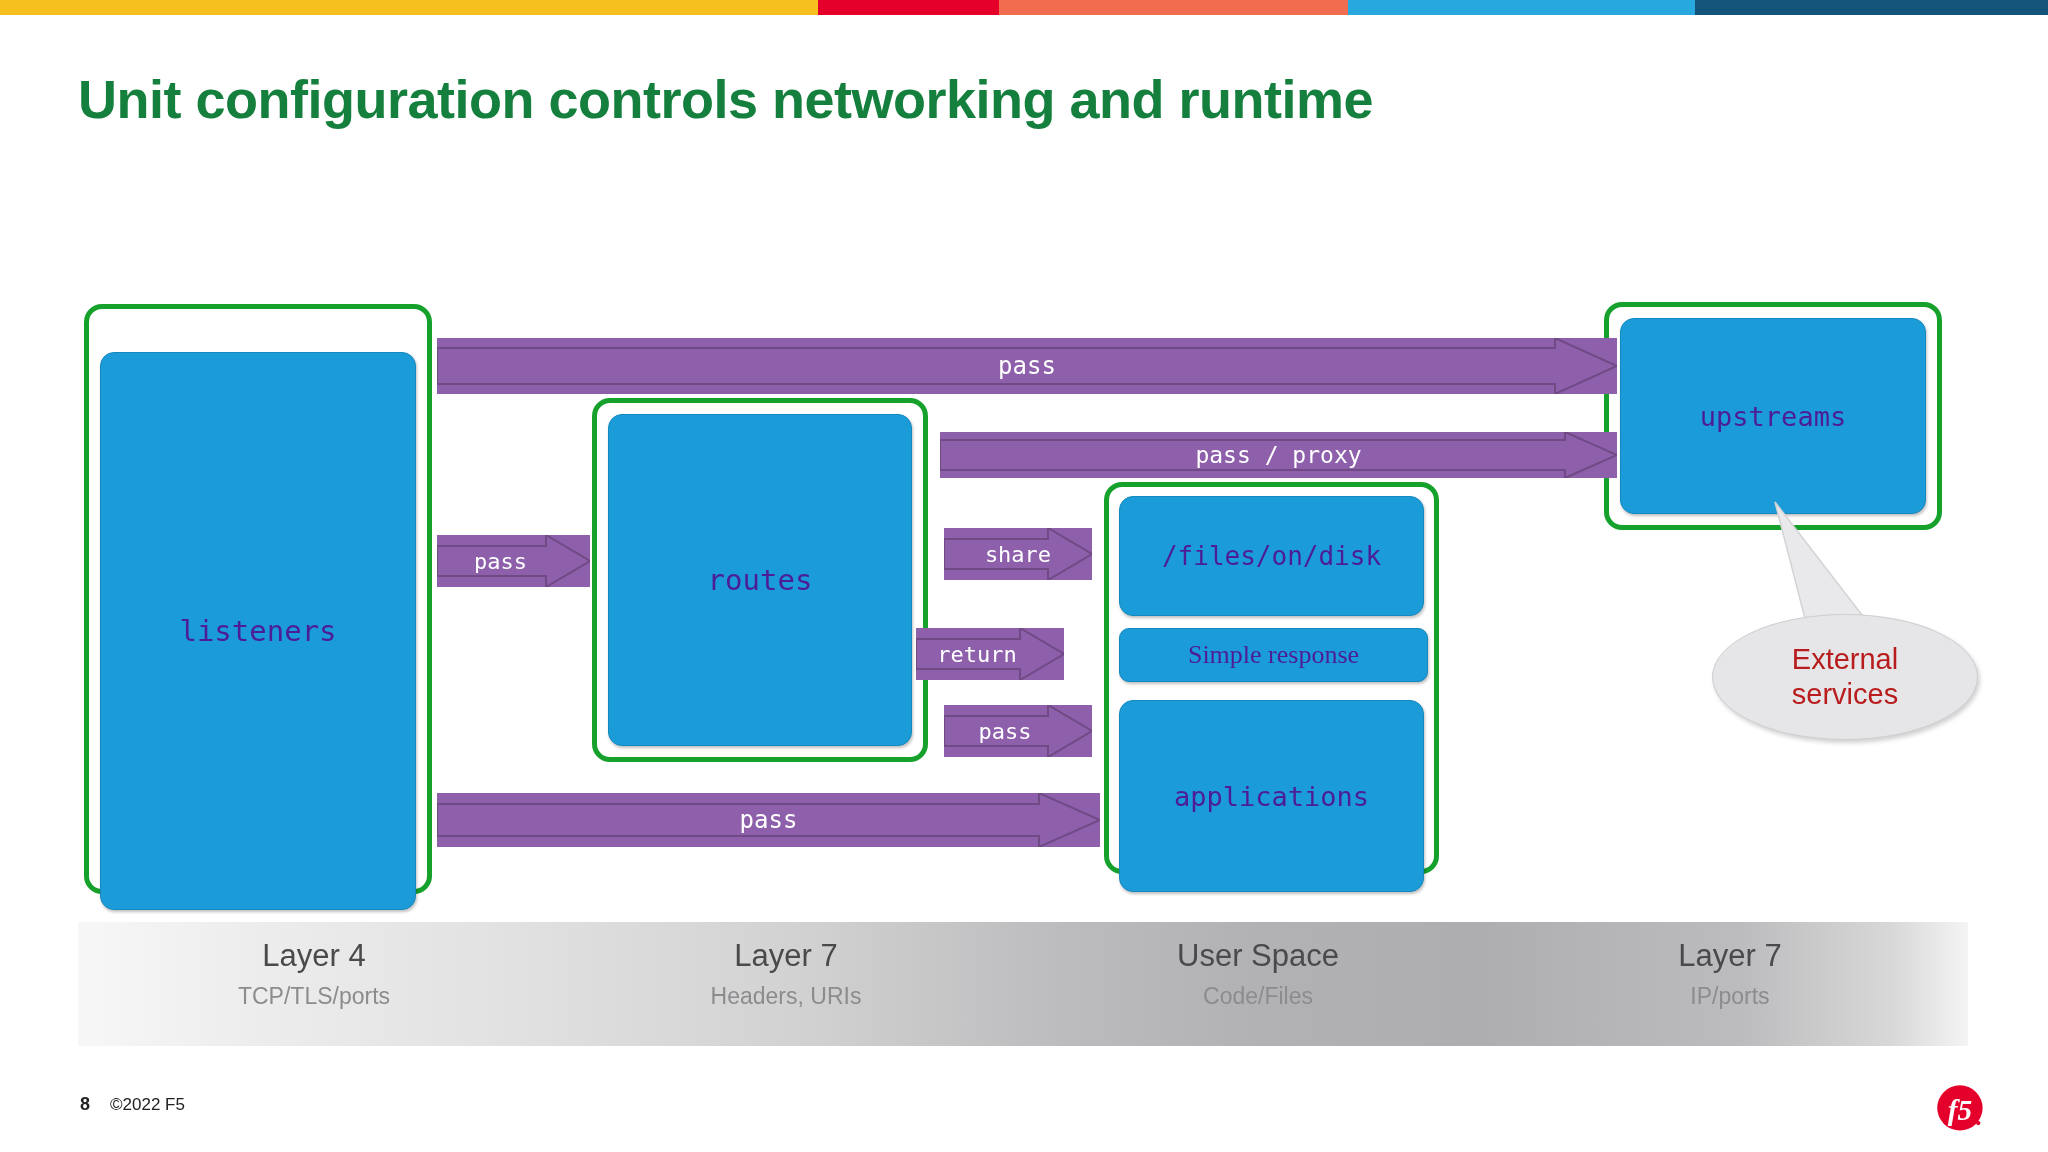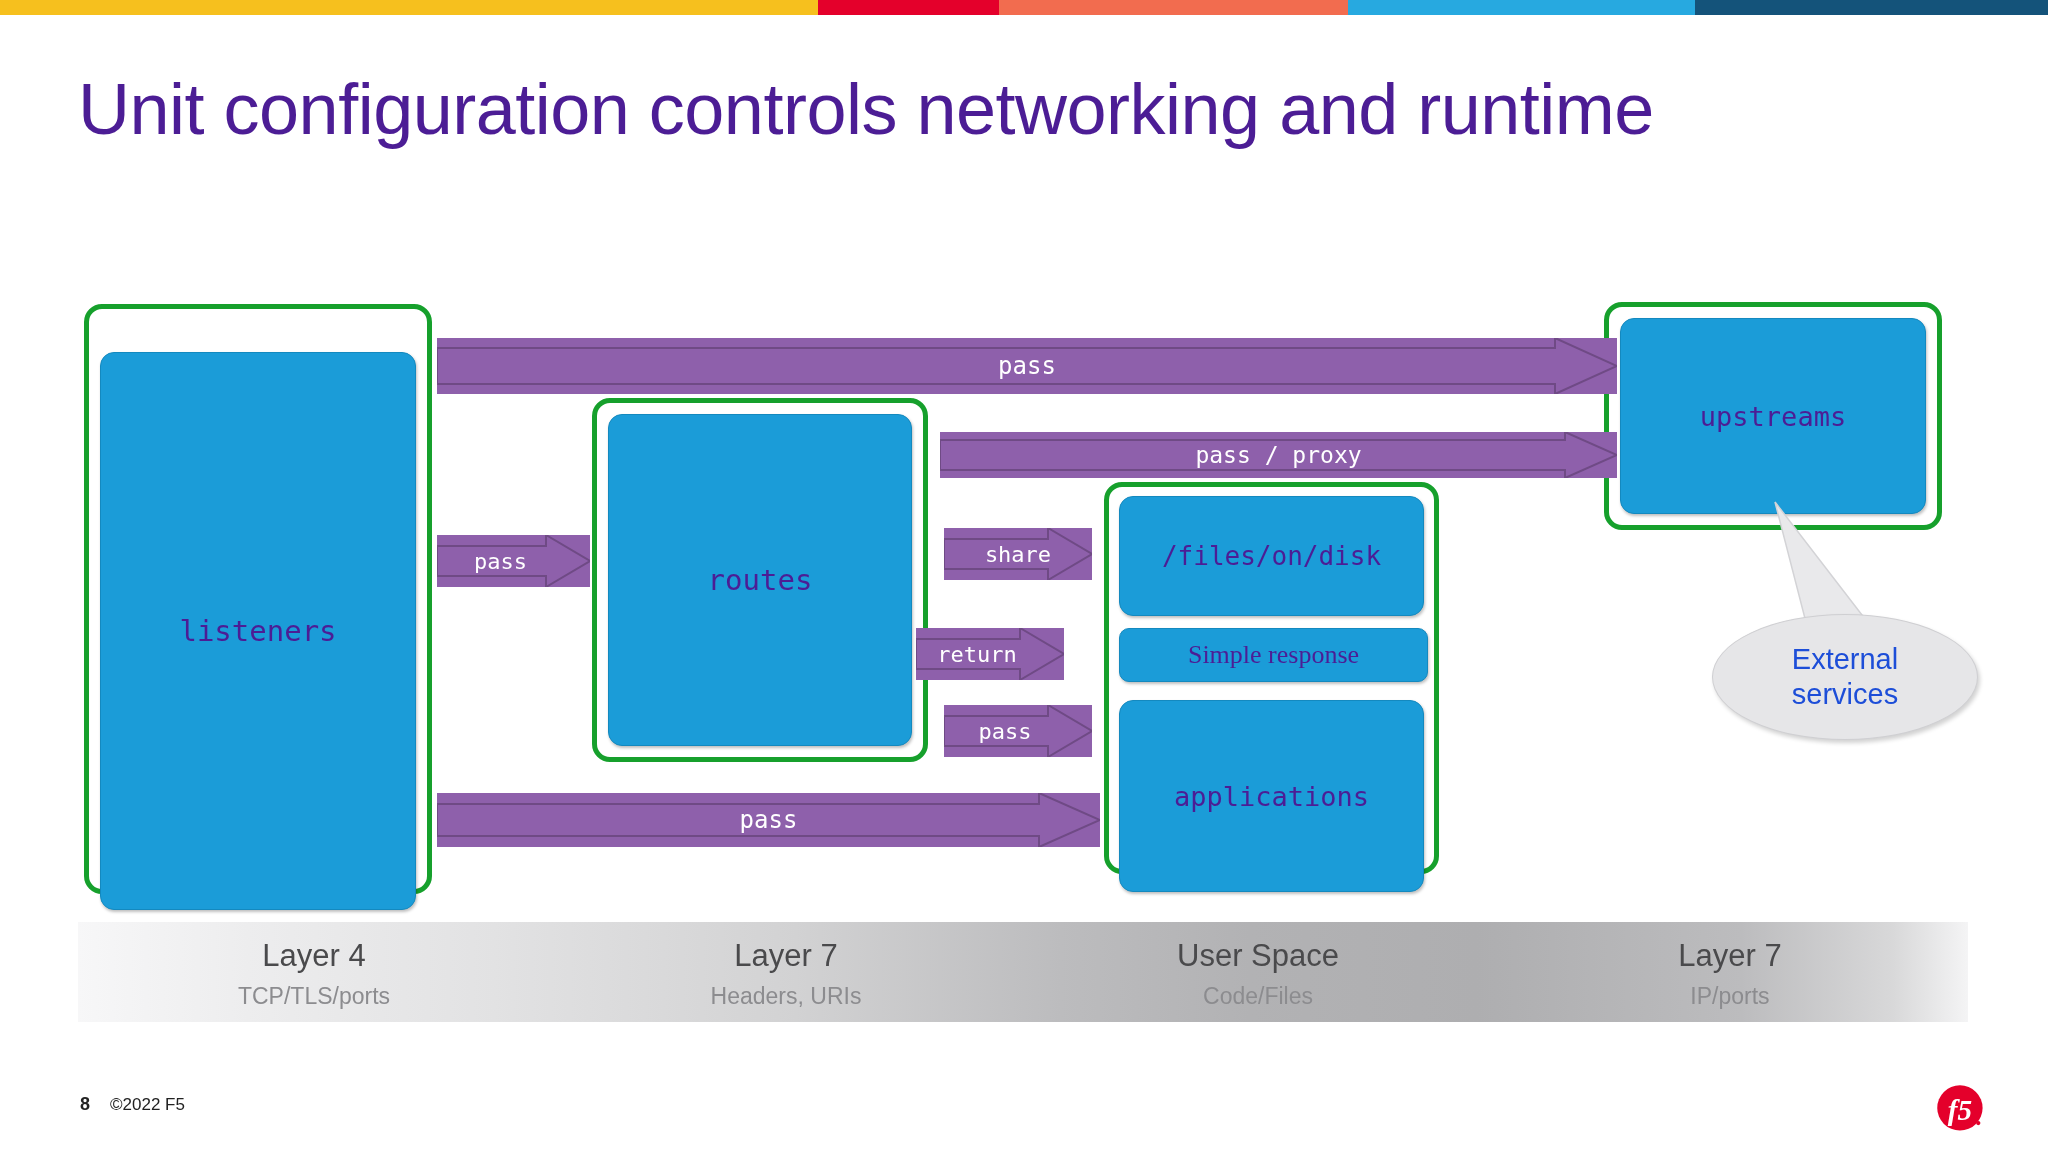--- a/index.html
+++ b/index.html
@@ -28,23 +28,23 @@
     height: 15px;
     display: flex;
   }
   .topbar .seg { height: 100%; }
 
   
   .title {
     position: absolute;
     left: 78px;
     top: 68px;
-    font-size: 72px;
-    font-weight: normal;
-    color: #4c1d95;
+    font-size: 54px;
+    font-weight: bold;
+    color: #15803d;
     letter-spacing: -0.5px;
     white-space: nowrap;
   }
 
   
   .group {
     position: absolute;
     border: 5px solid #16A02C;
     border-radius: 18px;
     background: #ffffff;
@@ -86,32 +86,32 @@
   
   .callout-ellipse {
     position: absolute;
     background: #E6E6E8;
     border: 1px solid #CFCFD2;
     border-radius: 50%;
     display: flex;
     flex-direction: column;
     align-items: center;
     justify-content: center;
-    color: #1d4ed8;
+    color: #b91c1c;
     box-shadow: 2px 3px 4px rgba(0,0,0,0.18);
   }
   .callout-ellipse span { line-height: 1.22; }
 
   
   .layerbar {
     position: absolute;
     left: 78px;
     top: 922px;
     width: 1890px;
-    height: 100px;
+    height: 124px;
     background: linear-gradient(to right,
        #f7f7f8 0%, #ededee 9%, #e2e2e3 22%,
        #d2d2d3 38%, #bcbcbe 52%, #b2b2b4 62%,
        #aeaeb0 74%, #bcbcbe 88%, #d8d8d9 96%, #f4f4f5 100%);
   }
   .layercol {
     position: absolute;
     top: 0;
     height: 100%;
     text-align: center;

